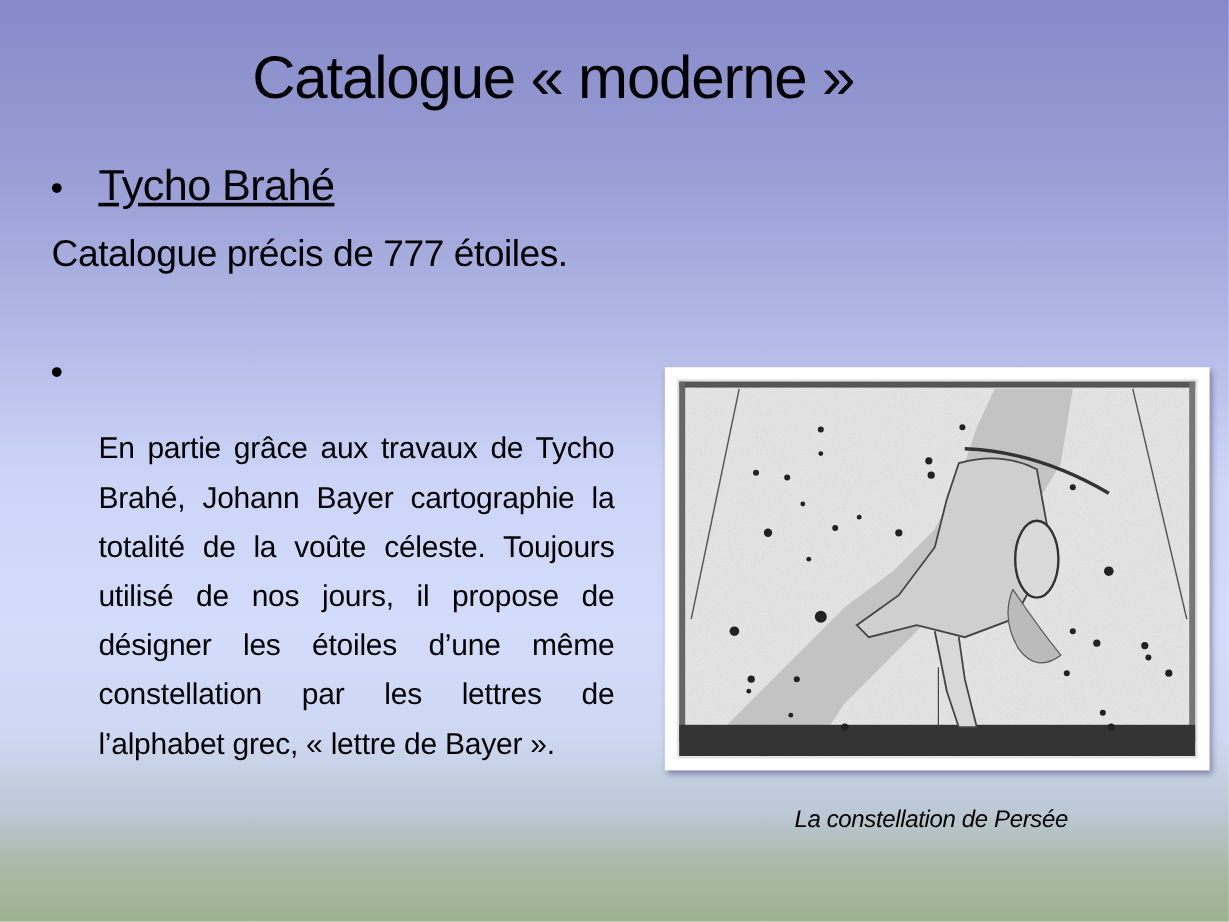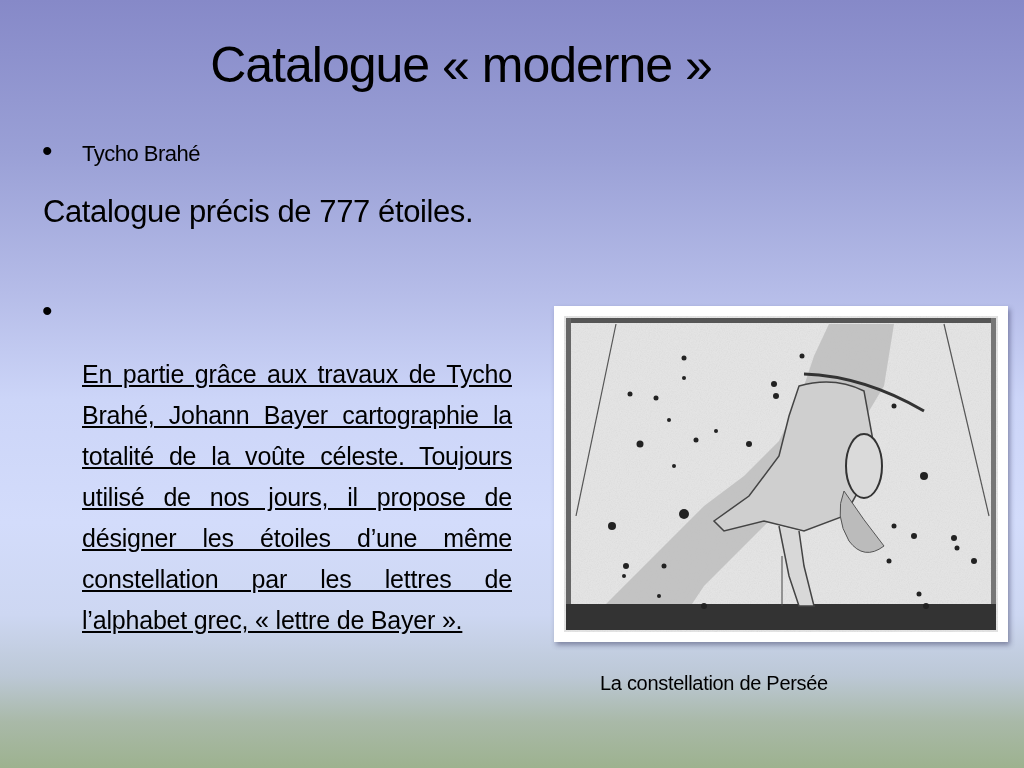--- a/index.html
+++ b/index.html
@@ -10,40 +10,40 @@
     background: linear-gradient(to bottom,
       #8689c8 0%, #9aa0d6 20%, #b5bce8 38%, #ccd5f8 52%,
       #d3dcfb 68%, #cdd7f2 80%, #bcc8d6 88%, #a9b9a8 94%, #9db28f 100%);
   }
   .title {
     position: absolute; left: 0; top: 30px; width: 922px; text-align: center;
     font-size: 50px; line-height: 70px; letter-spacing: -1px;
   }
   .bullet-row { position: absolute; left: 42px; display: flex; align-items: baseline; }
   .bullet-dot { font-size: 30px; width: 40px; display: inline-block; }
-  .bullet-text { font-size: 22px; letter-spacing: -0.5px; }
+  .bullet-text { font-size: 36px; letter-spacing: -0.5px; text-decoration: underline; }
   #b1 { top: 134px; }
   #b2 { top: 294px; }
   .sub1 {
     position: absolute; left: 43px; top: 194px;
     font-size: 31px; letter-spacing: -0.4px;
   }
   .para {
     position: absolute; left: 82px; top: 354px; width: 430px;
-    font-size: 25px; line-height: 41px; text-align: justify; letter-spacing: -0.2px; text-decoration: underline;
+    font-size: 25px; line-height: 41px; text-align: justify; letter-spacing: -0.2px;
   }
   .figure-frame {
     position: absolute; left: 554px; top: 306px; width: 454px; height: 336px;
     background: #ffffff;
     box-shadow: 2px 3px 5px rgba(40,40,80,0.45);
   }
   .figure-frame svg { position: absolute; left: 10px; top: 10px; }
   .caption {
-    position: absolute; left: 600px; top: 672px; width: 352px; 
-    font-size: 20px; letter-spacing: -0.3px;
+    position: absolute; left: 600px; top: 672px; width: 352px; text-align: center;
+    font-size: 20px; font-style: italic; letter-spacing: -0.3px;
   }
 </style>
 </head>
 <body>
 
 <div>
 
   <div class="title">Catalogue « moderne »</div>
 
   <div class="bullet-row" id="b1">

